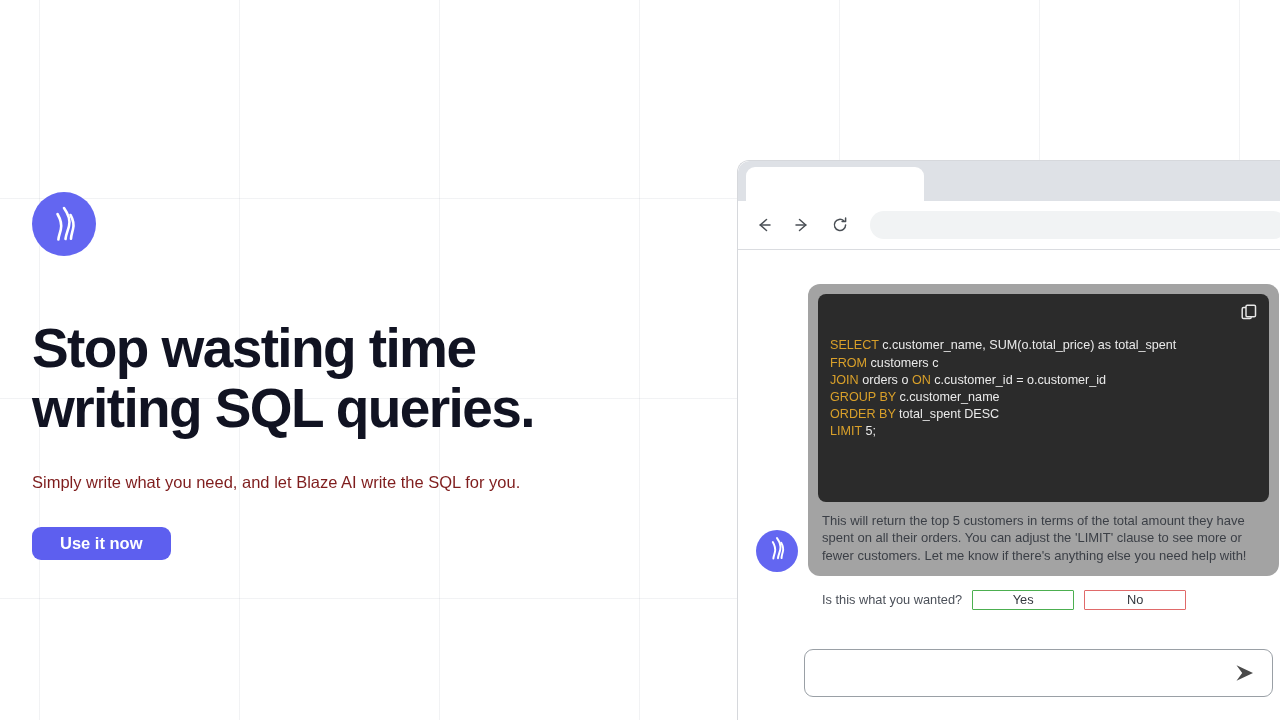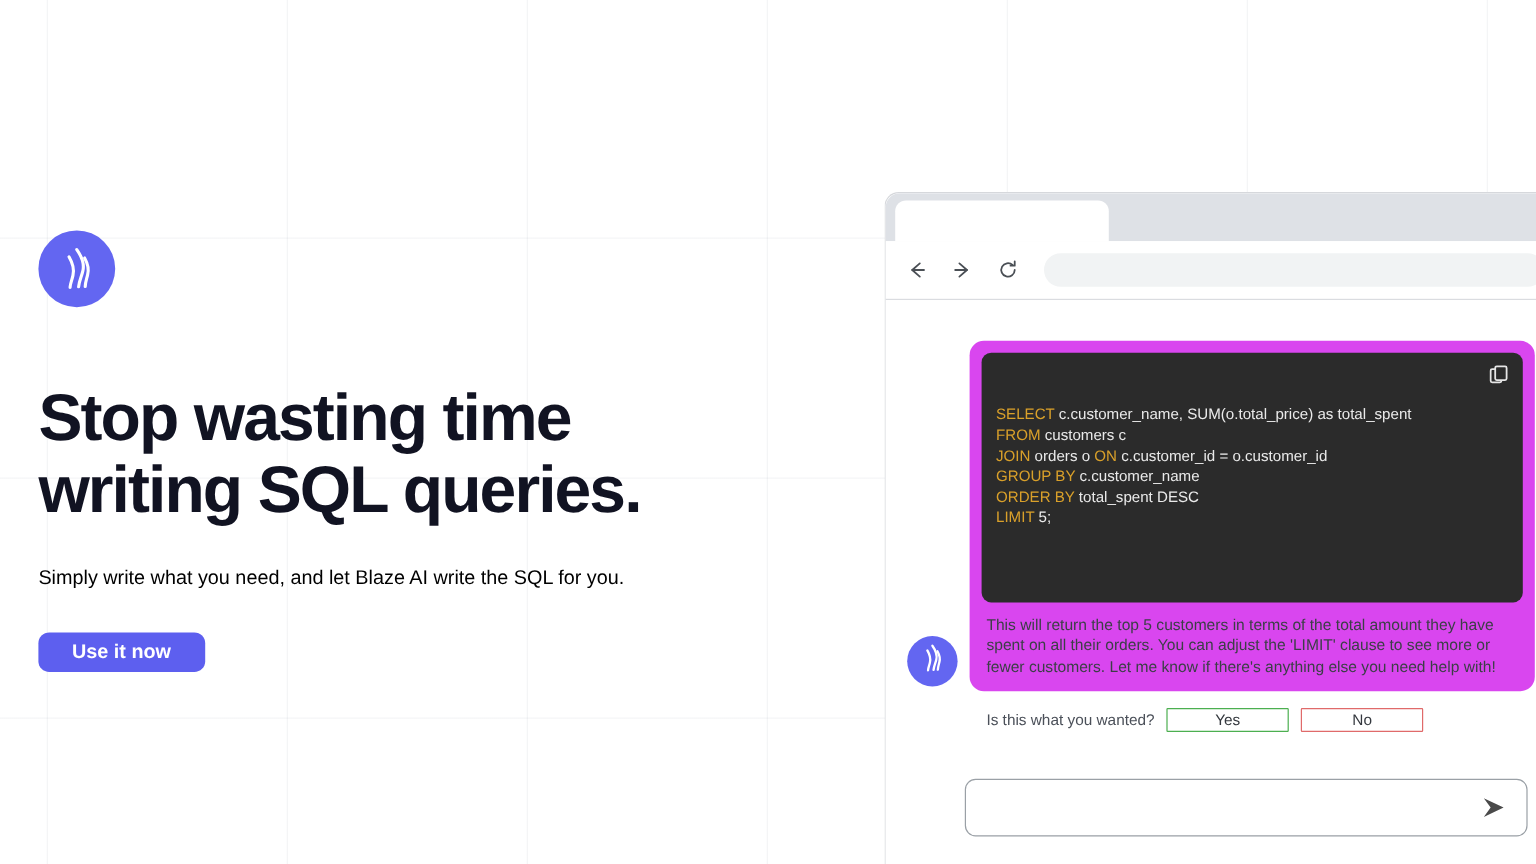--- a/index.html
+++ b/index.html
@@ -41,21 +41,21 @@
     font-weight: 700;
     letter-spacing: -1.6px;
     color: #111322;
     white-space: pre-line;
   }
 
   #hero-sub {
     margin-top: 33px;
     font-size: 16.5px;
     line-height: 22px;
-    color: #000000;
+    color: #7f1d1d;
   }
 
   #cta-button {
     margin-top: 34px;
     display: inline-flex; align-items: center; justify-content: center;
     height: 33px;
     padding: 0 28px;
     border: none; border-radius: 9px;
     background: #5d5fef;
     color: #ffffff;
@@ -146,21 +146,21 @@
     margin-top: 20px;
   }
   #assistant-avatar {
     flex: 0 0 auto;
     width: 42px; height: 42px; border-radius: 50%;
     background: #6366f1;
     display: flex; align-items: center; justify-content: center;
     margin-bottom: 4px;
   }
   #assistant-bubble {
-    background: #d946ef;
+    background: #a3a3a3;
     border-radius: 12px;
     padding: 10px;
     width: 512px;
   }
 
   #code-block {
     position: relative;
     background: #2b2b2b;
     border-radius: 8px;
     padding: 9px 12px 10px 12px;

